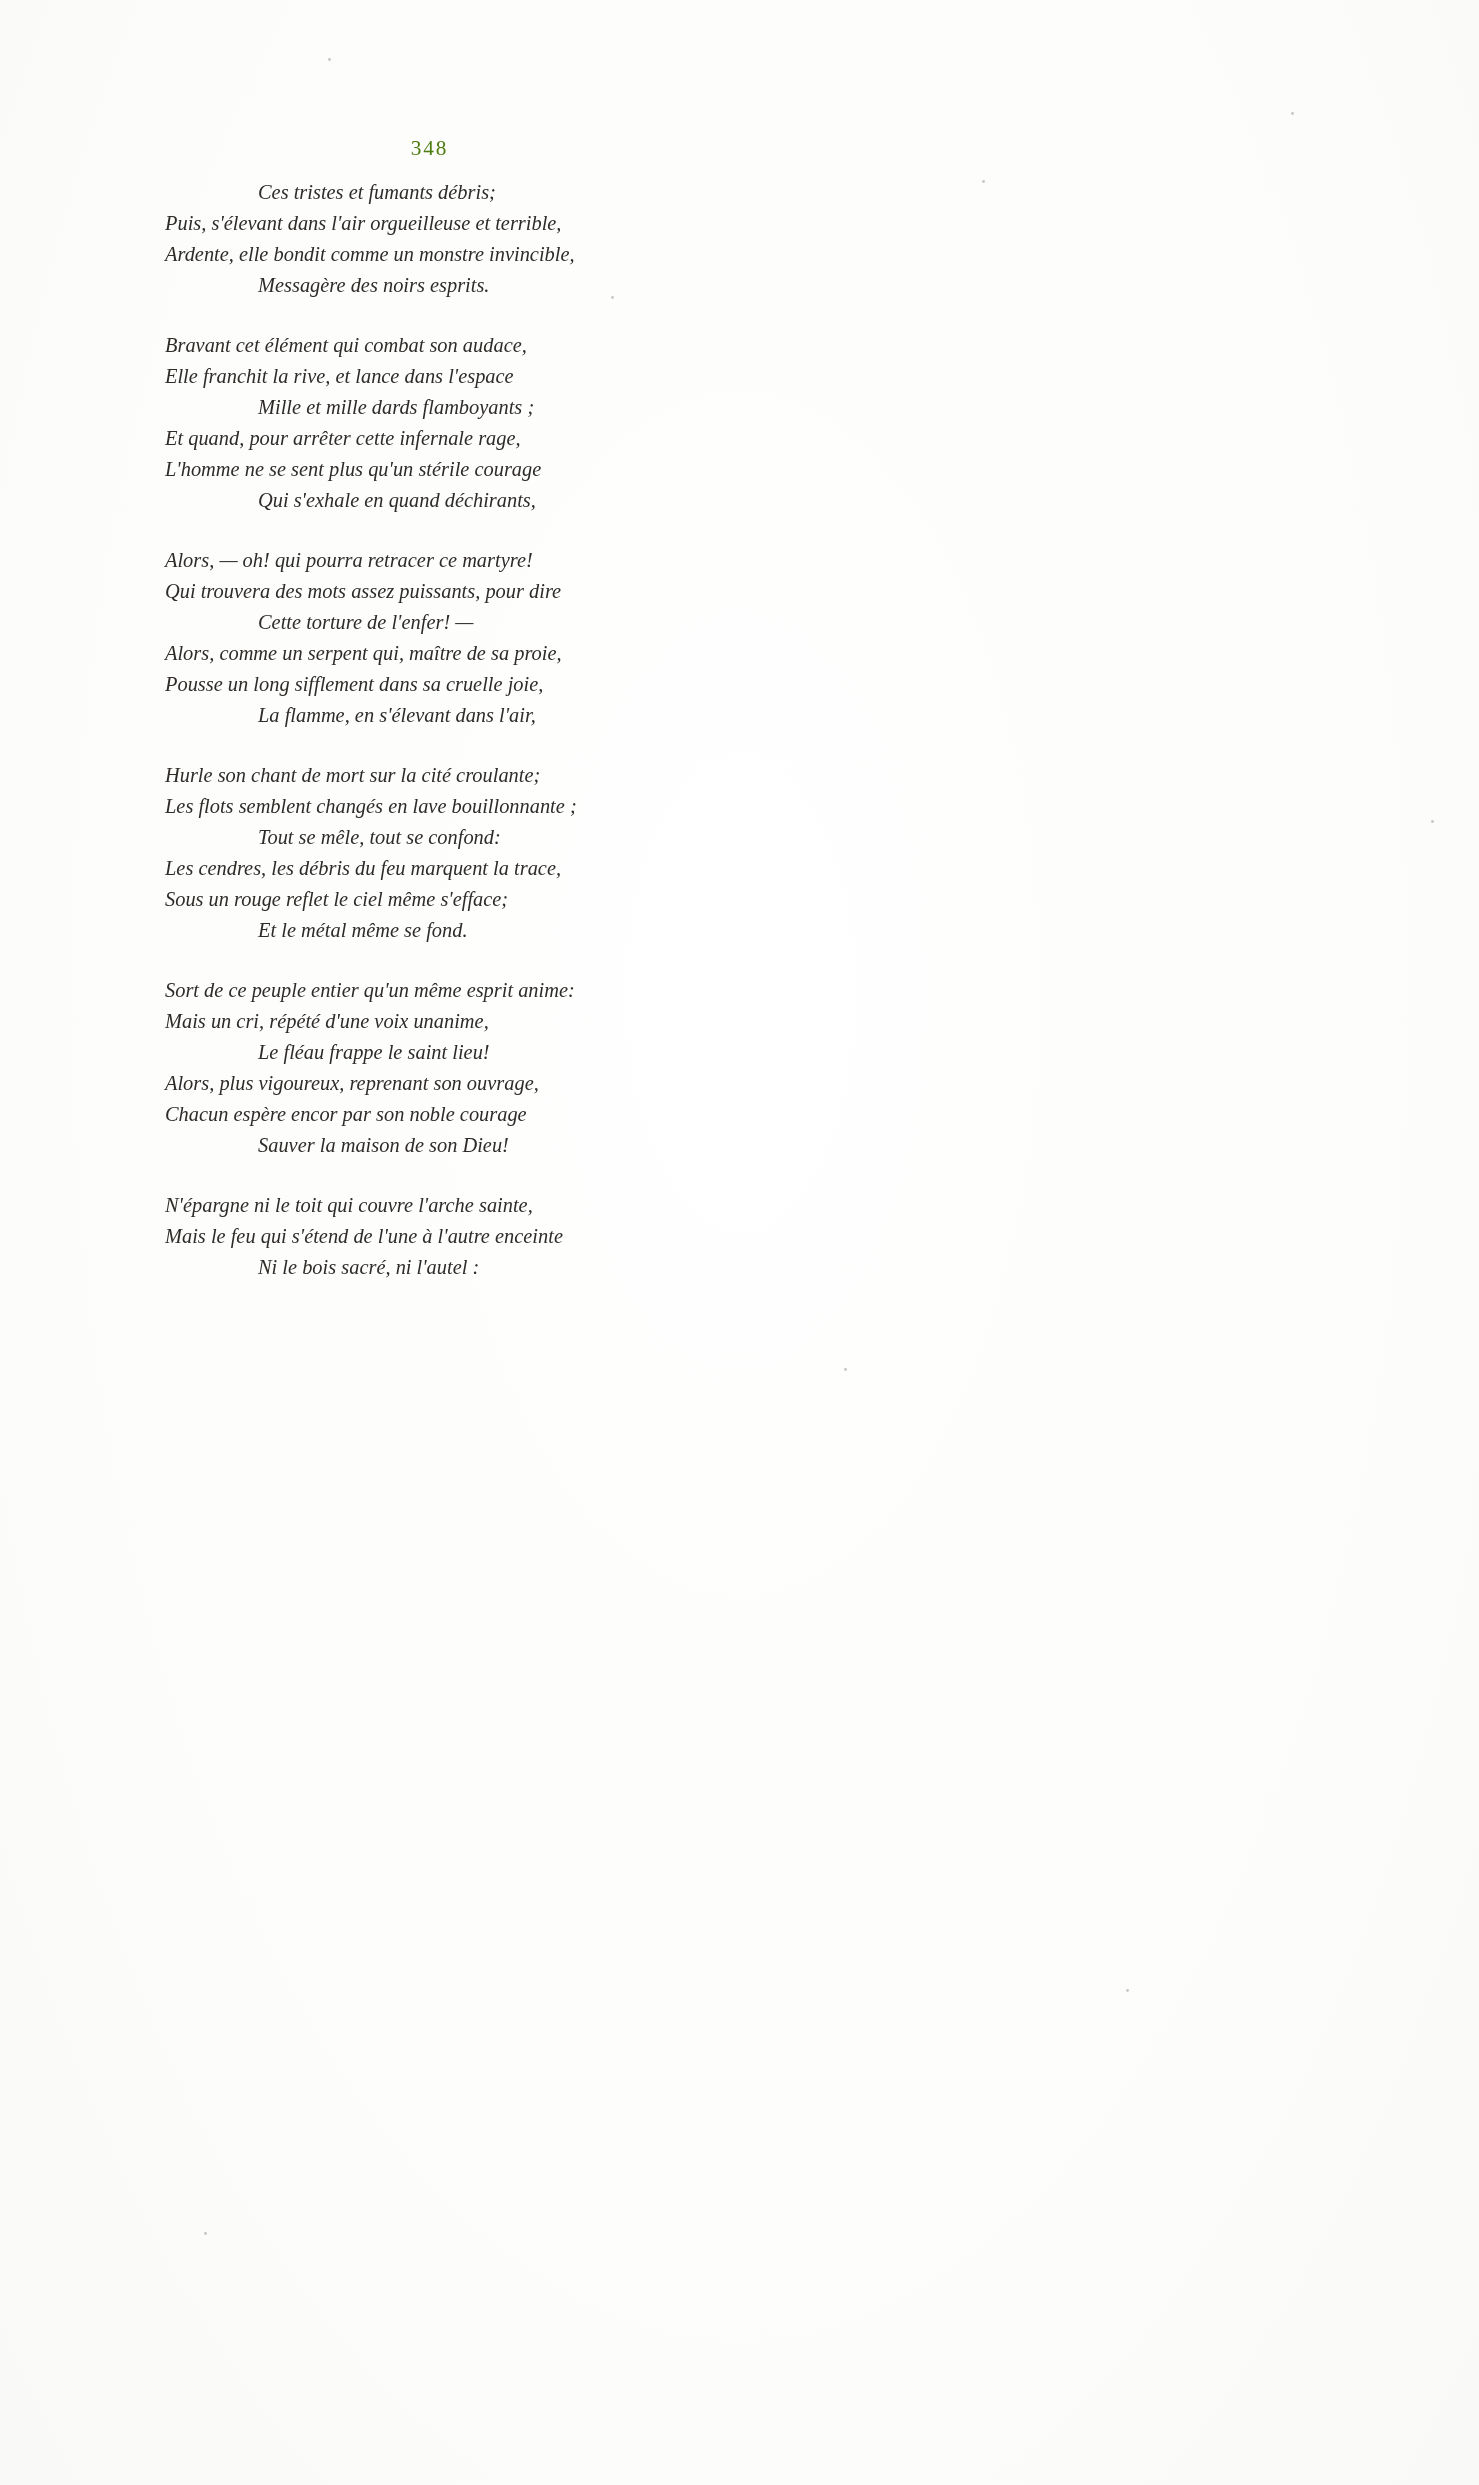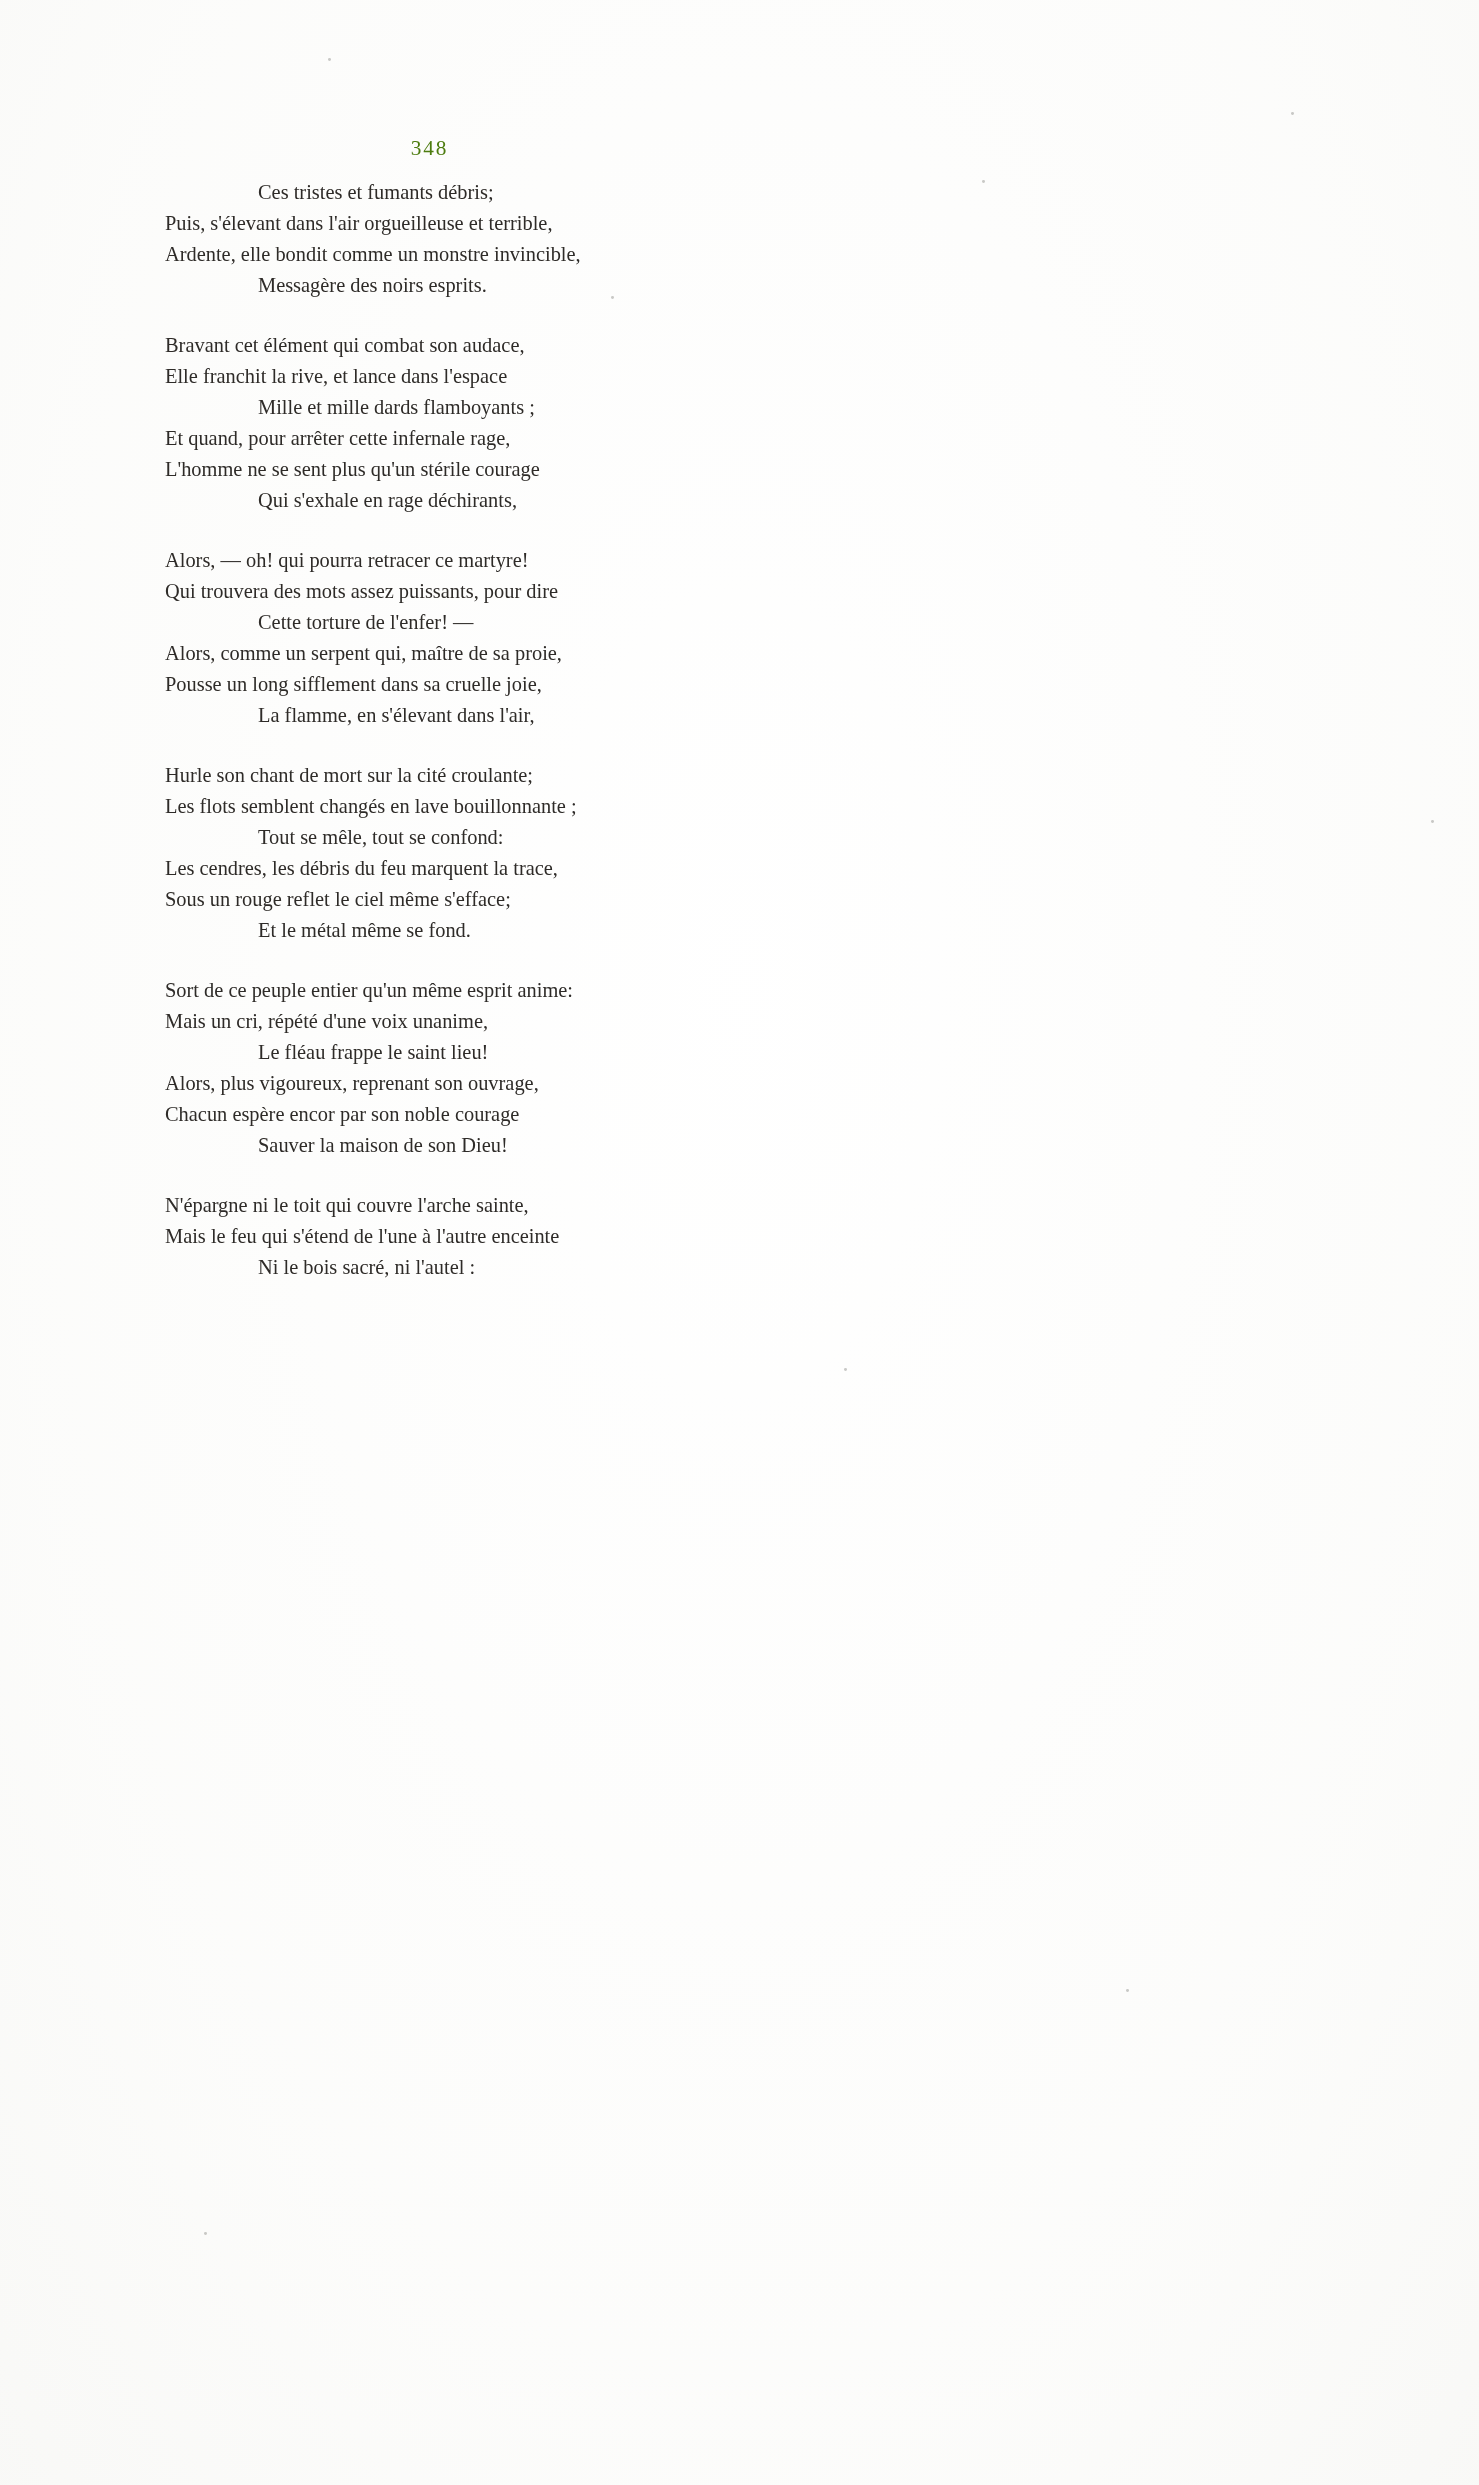--- a/index.html
+++ b/index.html
@@ -31,20 +31,21 @@
   .page-number {
     text-align: center;
     font-size: 21.3px;
     line-height: 25px;
     letter-spacing: 1.9px;
     color: #4d7c0f;
     margin-bottom: 15.5px;
   }
   .poem {
     margin-top: 8px;
+    font-style: italic;
   }
   .stanza {
     margin-bottom: 29px;
   }
   .line {
     font-size: 20.4px;
     line-height: 31px;
     white-space: nowrap;
     color: #2e2b28;
   }
@@ -72,21 +73,21 @@
         <div class="line">Puis, s'élevant dans l'air orgueilleuse et terrible,</div>
         <div class="line">Ardente, elle bondit comme un monstre invincible,</div>
         <div class="line indent">Messagère des noirs esprits.</div>
       </div>
       <div class="stanza">
         <div class="line">Bravant cet élément qui combat son audace,</div>
         <div class="line">Elle franchit la rive, et lance dans l'espace</div>
         <div class="line indent">Mille et mille dards flamboyants ;</div>
         <div class="line">Et quand, pour arrêter cette infernale rage,</div>
         <div class="line">L'homme ne se sent plus qu'un stérile courage</div>
-        <div class="line indent">Qui s'exhale en rage déchirants,</div>
+        <div class="line indent">Qui s'exhale en quand déchirants,</div>
       </div>
       <div class="stanza">
         <div class="line">Alors, — oh! qui pourra retracer ce martyre!</div>
         <div class="line">Qui trouvera des mots assez puissants, pour dire</div>
         <div class="line indent">Cette torture de l'enfer! —</div>
         <div class="line">Alors, comme un serpent qui, maître de sa proie,</div>
         <div class="line">Pousse un long sifflement dans sa cruelle joie,</div>
         <div class="line indent">La flamme, en s'élevant dans l'air,</div>
       </div>
       <div class="stanza">

